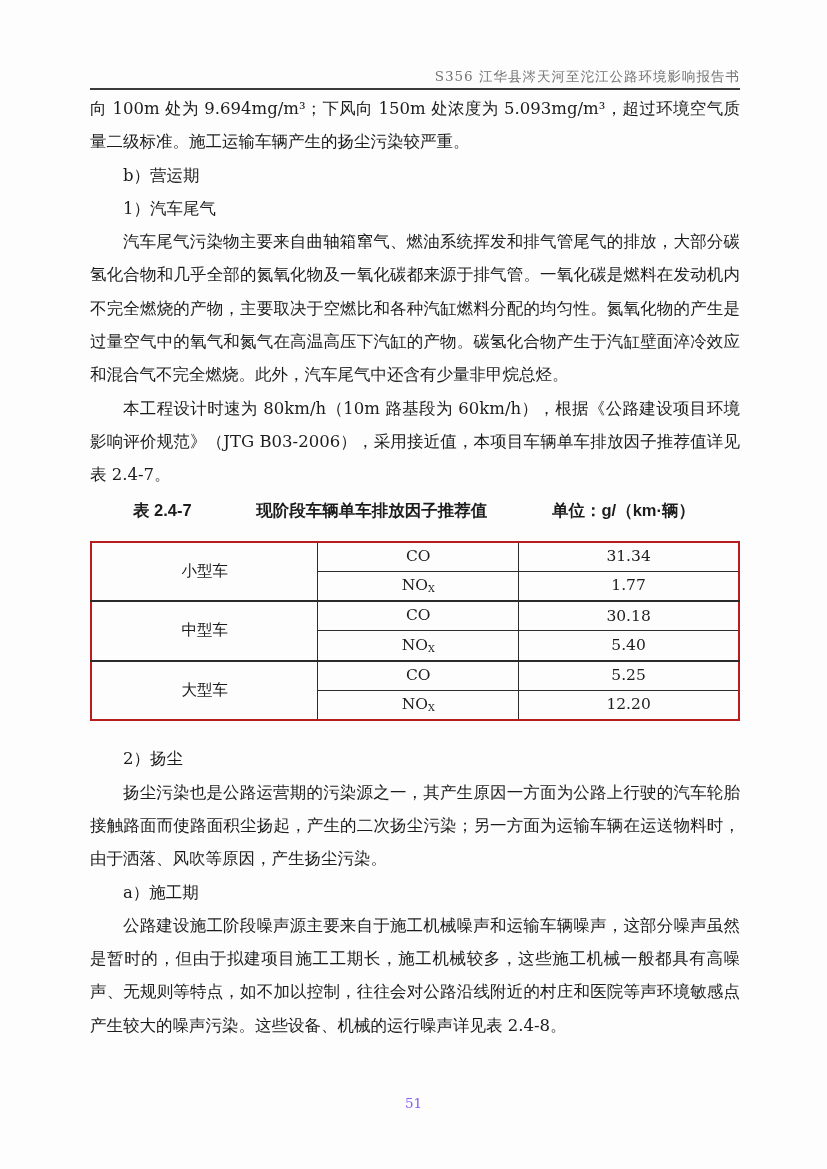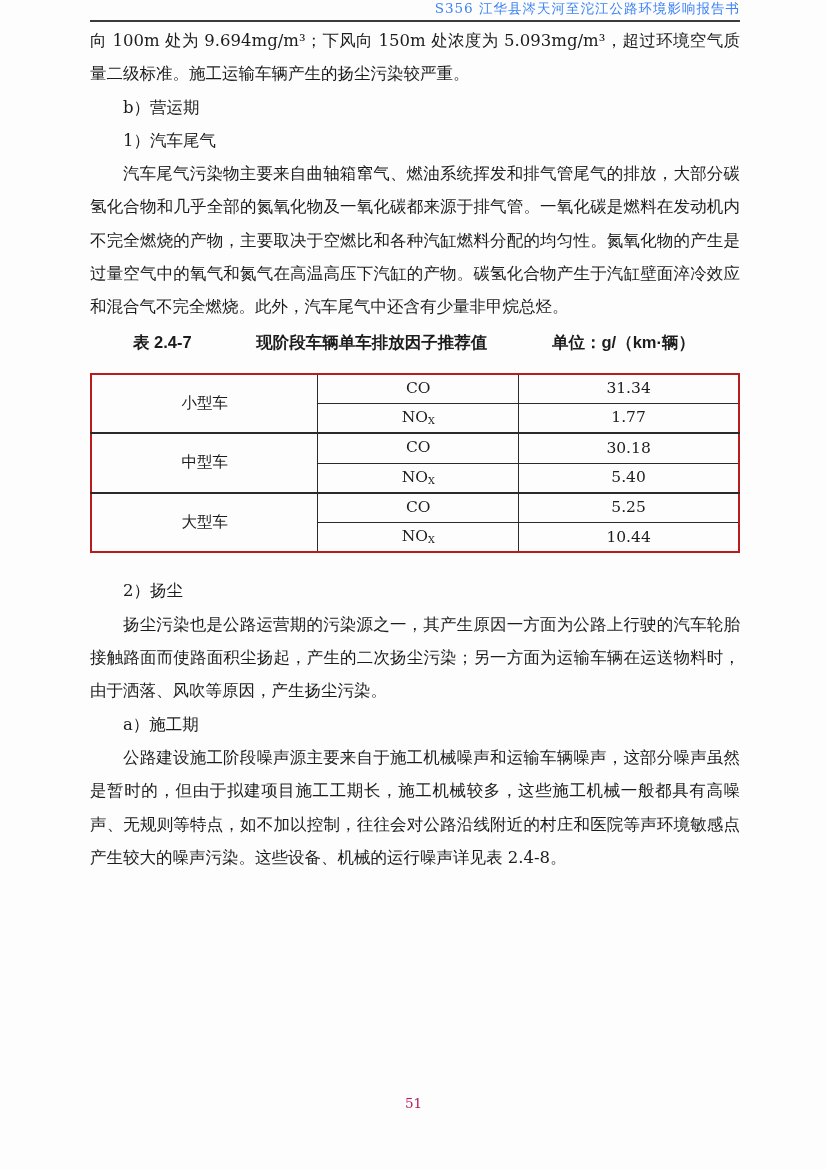--- a/index.html
+++ b/index.html
@@ -8,24 +8,25 @@
     width:827px;height:1169px;
     background:#fdfdfd;
     color:#1c1c1c;
     font-family:"DejaVu Serif","Liberation Serif",serif;
     overflow:hidden;
     box-sizing:border-box;
   }
   .inner{padding:0 87px 0 90px;box-sizing:border-box;}
   
   .running-header{
+    padding-top:68px;
     text-align:right;
     font-size:13.5px;
     letter-spacing:1px;
-    color:#3b82f6;
+    color:#737373;
     line-height:16px;
   }
   .header-rule{
     margin-top:4px;
     border-bottom:2px solid #3a3a3a;
     height:0;
   }
   
   .main{padding-top:2px;font-size:16.5px;line-height:33.3px;}
   .para{
@@ -74,21 +75,21 @@
   table.em-table col.c3{width:34%;}
   .subx{font-size:0.62em;vertical-align:-0.25em;}
   .after-table{margin-top:21px;}
   
   .footer{
     position:absolute;
     left:0;right:0;
     bottom:58px;
     text-align:center;
     font-size:13.5px;
-    color:#be185d;
+    color:#8b5cf6;
   }
 </style>
 </head>
 <body>
 
 <div class="page">
   <div class="inner">
 
     <div class="running-header">S356 江华县涔天河至沱江公路环境影响报告书</div>
     <div class="header-rule"></div>
@@ -96,20 +97,21 @@
     <div class="main">
 
       <p class="para no-indent">向 100m 处为 9.694mg/m³；下风向 150m 处浓度为 5.093mg/m³，超过环境空气质量二级标准。施工运输车辆产生的扬尘污染较严重。</p>
 
       <p class="subhead">b）营运期</p>
 
       <p class="subhead">1）汽车尾气</p>
 
       <p class="para">汽车尾气污染物主要来自曲轴箱窜气、燃油系统挥发和排气管尾气的排放，大部分碳氢化合物和几乎全部的氮氧化物及一氧化碳都来源于排气管。一氧化碳是燃料在发动机内不完全燃烧的产物，主要取决于空燃比和各种汽缸燃料分配的均匀性。氮氧化物的产生是过量空气中的氧气和氮气在高温高压下汽缸的产物。碳氢化合物产生于汽缸壁面淬冷效应和混合气不完全燃烧。此外，汽车尾气中还含有少量非甲烷总烃。</p>
 
+      <p class="para">本工程设计时速为 80km/h（10m 路基段为 60km/h），根据《公路建设项目环境影响评价规范》（JTG B03-2006），采用接近值，本项目车辆单车排放因子推荐值详见表 2.4-7。</p>
 
       <div class="table-caption">
         <span class="cap-label">表 2.4-7</span>
         <span class="cap-title">现阶段车辆单车排放因子推荐值</span>
         <span class="cap-unit">单位：g/（km·辆）</span>
       </div>
 
       <table class="em-table">
         <colgroup>
             <col class="c1">
@@ -137,21 +139,21 @@
             <td>5.40</td>
           </tr>
 
           <tr class="group-start">
             <td rowspan="2">大型车</td>
             <td><span>CO</span><span class="subx"></span></td>
             <td>5.25</td>
           </tr>
           <tr>
             <td><span>NO</span><span class="subx">X</span></td>
-            <td>10.44</td>
+            <td>12.20</td>
           </tr>
         </tbody>
       </table>
 
       <p class="subhead after-table">2）扬尘</p>
 
       <p class="para">扬尘污染也是公路运营期的污染源之一，其产生原因一方面为公路上行驶的汽车轮胎接触路面而使路面积尘扬起，产生的二次扬尘污染；另一方面为运输车辆在运送物料时，由于洒落、风吹等原因，产生扬尘污染。</p>
 
 
       <p class="subhead">a）施工期</p>

